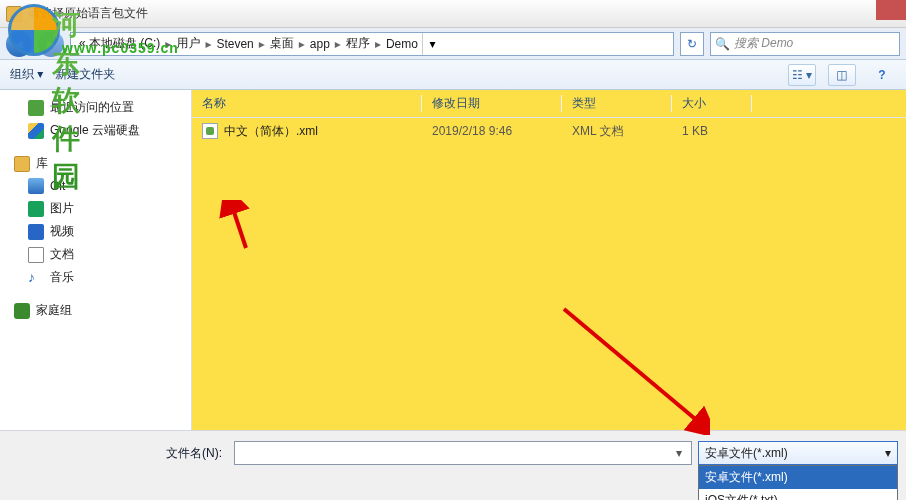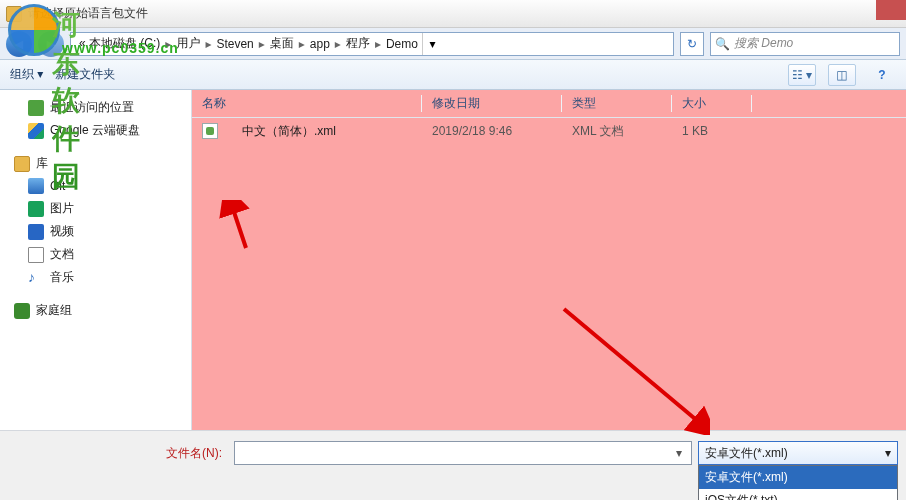--- a/index.html
+++ b/index.html
@@ -35,37 +35,37 @@
 .ic-recent { background: #4fa13f; border-radius: 2px; }
 .ic-gdrive { background: linear-gradient(135deg, #f7c948 33%, #236ecf 33% 66%, #1ba15f 66%); border-radius: 2px; }
 .ic-lib { background: #e8b84d; border: 1px solid #c09030; border-radius: 2px; }
 .ic-git { background: linear-gradient(#6fb1ea, #2b6bbd); border-radius: 2px; }
 .ic-video { background: #2766c4; border-radius: 2px; }
 .ic-pic { background: #18a15a; border-radius: 2px; }
 .ic-doc { background: #fff; border: 1px solid #888; border-radius: 1px; }
 .ic-music { color: #2b6bbd; font-size: 14px; line-height: 14px; }
 .ic-home { background: #3b8a2e; border-radius: 3px; }
 
-.filearea { flex: 1; background: #fca5a5; position: relative; }
+.filearea { flex: 1; background: #fde047; position: relative; }
 .columns { display: flex; height: 28px; border-bottom: 1px solid #e0e6ee; align-items: center; color: #2b4e7b; }
 .columns div { padding: 0 10px; border-right: 1px solid #eef2f8; }
 .col-name { width: 230px; }
 .col-date { width: 140px; }
 .col-type { width: 110px; }
 .col-size { width: 80px; }
 .filerow { display: flex; height: 26px; align-items: center; color: #222; }
-.filerow .fname { width: 230px; display: flex; align-items: center; gap: 24px; padding-left: 10px; }
+.filerow .fname { width: 230px; display: flex; align-items: center; gap: 6px; padding-left: 10px; }
 .filerow .fdate { width: 140px; padding-left: 10px; color: #555; }
 .filerow .ftype { width: 110px; padding-left: 10px; color: #555; }
 .filerow .fsize { width: 80px; padding-left: 10px; text-align: left; color: #555; }
 .xml-icon { width: 16px; height: 16px; background: #fff; border: 1px solid #9aa; position: relative; }
 .xml-icon::after { content: ""; position: absolute; inset: 3px; background: #5ca44a; border-radius: 2px; }
 
 .bottombar { height: 70px; background: #f0f0f0; border-top: 1px solid #d4d8de; display: flex; align-items: flex-start; padding: 10px 8px 0 8px; gap: 6px; }
-.fn-label { padding-top: 4px; color: #b91c1c; width: 220px; text-align: right; padding-right: 6px; }
+.fn-label { padding-top: 4px; color: #0f172a; width: 220px; text-align: right; padding-right: 6px; }
 .fn-input { flex: 1; height: 24px; border: 1px solid #8a98aa; background: #fff; padding: 0 4px; display: flex; align-items: center; justify-content: space-between; }
 .fn-drop { width: 16px; color: #555; text-align: center; }
 .type-dd { width: 200px; position: relative; }
 .type-btn { height: 24px; border: 1px solid #3571c9; background: linear-gradient(#f9fcff, #e2edfb); display: flex; align-items: center; justify-content: space-between; padding: 0 6px; color: #222; }
 .type-list { border: 1px solid #6a6f76; background: #fff; }
 .type-opt { padding: 3px 6px; color: #222; }
 .type-opt.sel { background: #2b6bbd; color: #fff; }
 
 .arrow1 { position: absolute; left: 218px; top: 200px; width: 40px; height: 50px; pointer-events: none; }
 .arrow2 { position: absolute; left: 560px; top: 305px; width: 150px; height: 130px; pointer-events: none; }

